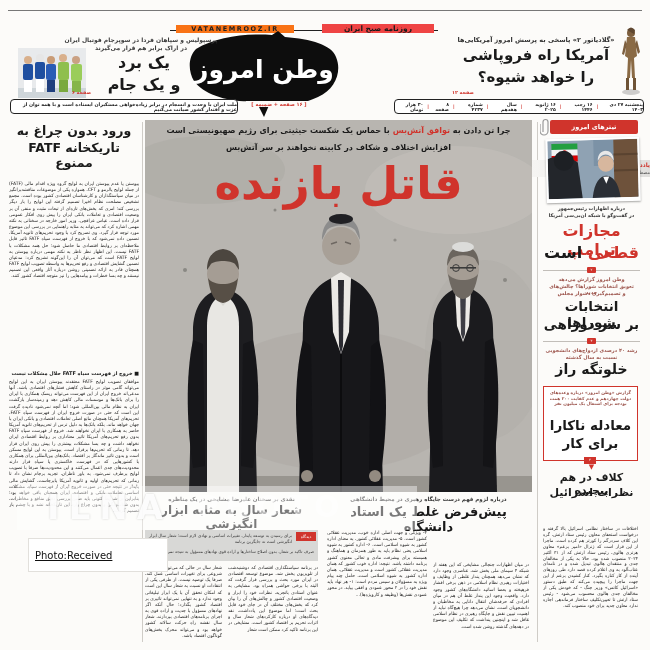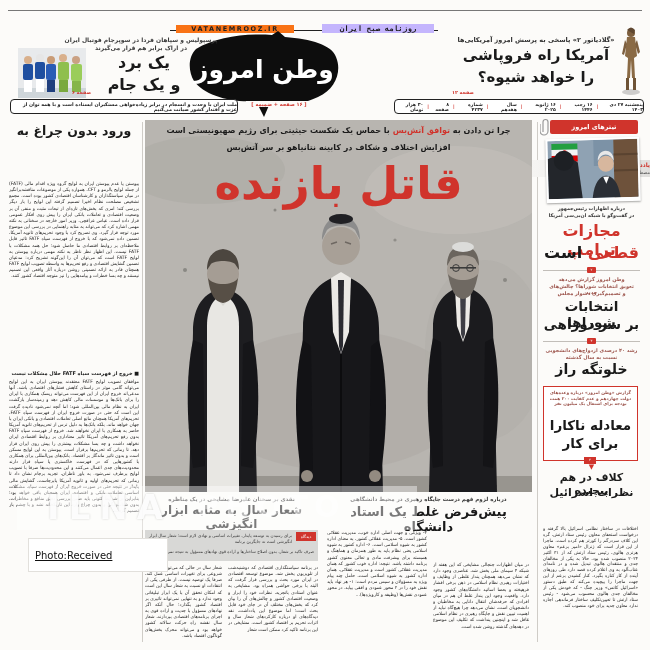--- a/index.html
+++ b/index.html
@@ -38,21 +38,21 @@
 </style>
 </head>
 <body>
 
 <div class="page">
 
   <div class="abs rule" style="left:8px;right:8px;top:10px;"></div>
 
   <div class="abs rule" style="left:170px;width:268px;top:30px;border-top:1.3px solid #222;"></div>
   <div class="abs ltr c" style="left:176px;width:118px;top:25px;font-size:6.5px;letter-spacing:1.6px;font-weight:600;background:#f97316;color:#222;">VATANEMROOZ.IR</div>
-  <div class="abs c bold" style="left:322px;width:112px;top:24px;font-size:7.5px;background:#c4b5fd;letter-spacing:2px;font-family:Liberation Mono, monospace;">روزنامه صبح ایران</div>
+  <div class="abs c bold" style="left:322px;width:112px;top:24px;font-size:7.5px;background:#ef4444;letter-spacing:2px;">روزنامه صبح ایران</div>
 
   <div class="abs" style="left:186px;top:31px;width:156px;height:86px;">
     <svg width="156" height="86" viewBox="0 0 156 86">
       <path d="M10,18 C30,6 60,2 86,4 L92,0 L99,6 C125,8 146,14 150,26 C156,40 150,58 132,66 C110,76 96,74 84,72 L78,86 L70,70 C44,72 18,64 8,50 C2,40 2,26 10,18 Z" fill="#0d0d0d"></path>
       <text x="78" y="47" text-anchor="middle" font-size="25" font-weight="bold" fill="#fff" font-family="DejaVu Sans, sans-serif">وطن امروز</text>
     </svg>
   </div>
   <div class="abs c red bold" style="left:246px;width:66px;top:101px;font-size:5px;background:#fcfbf9;">[ ۱۶ صفحه + ضمیمه ]</div>
 
   <div class="abs" style="left:18px;top:48px;width:68px;height:50px;">
@@ -118,20 +118,21 @@
     <span>۳۰ هزار تومان</span>
   </div>
   <div class="abs quote-strip" style="left:10px;width:226px;top:99px;height:13px;">
     <span>ملت ایران با وحدت و انسجام در برابر زیاده‌خواهی مستکبران ایستاده است و با همه توان از عزت و اقتدار کشور صیانت می‌کنیم</span>
   </div>
 
   <div class="abs vline" style="left:142px;top:122px;height:520px;"></div>
   <div class="abs vline" style="left:537px;top:122px;height:520px;"></div>
 
   <div class="abs c blk9" style="left:8px;width:132px;top:123px;font-size:12.5px;">ورود بدون چراغ به</div>
+  <div class="abs c blk9" style="left:8px;width:132px;top:140px;font-size:12.5px;">تاریکخانه FATF ممنوع</div>
   <div class="abs chip" style="left:8px;width:132px;top:160px;height:17px;">
 
     <div class="lab">یادداشت روز</div>
     <div class="aut">مصطفی بصیری</div>
   </div>
   <div class="abs smalltext" style="left:9px;width:130px;top:181px;height:188px;">پیوستن یا عدم پیوستن ایران به لوایح گروه ویژه اقدام مالی (FATF) از جمله لوایح پالرمو و CFT، همواره یکی از موضوعات مناقشه‌برانگیز در میان سیاستگذاران و کارشناسان اقتصادی کشور بوده است. مجمع تشخیص مصلحت نظام اخیرا تصمیم گرفته این لوایح را بار دیگر بررسی کند؛ امری که بخش‌های تازه‌ای از تبعات مثبت و منفی آن بر وضعیت اقتصادی و تعاملات بانکی ایران را پیش روی افکار عمومی قرار داده است. عباس عراقچی، وزیر امور خارجه در سخنانی به نکته مهمی اشاره کرد که می‌تواند به مثابه راهنمایی در بررسی این موضوع مورد توجه قرار گیرد. وی تصریح کرد با وجود تحریم‌های ثانویه آمریکا، تضمین داده نمی‌شود که با خروج از فهرست سیاه FATF تاثیر قابل ملاحظه‌ای بر روابط اقتصادی ما حاصل شود؛ حل همه مشکلات با FATF نیست. این اظهار نظر ناظر به نکته مهمی درباره پیوستن به لوایح FATF است که می‌توان آن را این‌گونه تشریح کرد: مدعیان تضمین گشایش اقتصادی و رفع تحریم‌ها به واسطه تصویب لوایح FATF همچنان قادر به ارائه تضمینی روشن درباره آثار واقعی این تصمیم نیستند و چه بسا خطرات و پیامدهایی را نیز متوجه اقتصاد کشور کنند.</div>
   <div class="abs bold" style="left:9px;width:130px;top:370px;font-size:5px;">■ خروج از فهرست سیاه FATF حلال مشکلات نیست</div>
   <div class="abs smalltext" style="left:9px;width:130px;top:379px;height:259px;">موافقان تصویب لوایح FATF معتقدند پیوستن ایران به این لوایح می‌تواند گامی موثر در راستای کاهش فشارهای اقتصادی باشد. آنها مدعی‌اند خروج ایران از این فهرست می‌تواند ریسک همکاری با ایران را برای بانک‌ها و موسسات مالی کاهش دهد و زمینه‌ساز بازگشت ایران به نظام مالی بین‌المللی شود؛ اما آنچه نمی‌شود نادیده گرفت این است که حتی در صورت خروج ایران از فهرست سیاه FATF، تحریم‌های آمریکا همچنان مانع اصلی تعاملات اقتصادی و بانکی ایران با جهان خواهد ماند، بلکه بانک‌ها به دلیل ترس از تحریم‌های ثانویه آمریکا حاضر به همکاری با ایران نخواهند شد. خروج از فهرست سیاه FATF بدون رفع تحریم‌های آمریکا تاثیر معناداری بر روابط اقتصادی ایران نخواهد داشت و چه بسا مشکلات بیشتری را پیش روی ایران قرار دهد. تا زمانی که تحریم‌ها برقرار است، پیوستن به این لوایح مسکن است و بدون تاثیر ماندگار بر اقتصاد. بانک‌های بین‌المللی برای همکاری با کشورهایی که در فهرست خاکستری یا سیاه قرار دارند محدودیت‌های جدی اعمال می‌کنند و این محدودیت‌ها صرفا با تصویب لوایح برطرف نمی‌شود. به باور ناظران، تجربه برجام نشان داد تا زمانی که تحریم‌های اولیه و ثانویه آمریکا پابرجاست، گشایش مالی پایدار در نتیجه حتی در صورت خروج ایران از فهرست سیاه، مشکلات اساسی تعاملات بانکی و اقتصادی ایران همچنان باقی خواهد بود؛ بنابراین در شرایط کنونی باید ضمن بررسی دقیق منافع و مخاطرات، بدون شتاب‌زدگی و بدون چراغ وارد این تاریکخانه نشد و با چشم باز تصمیم گرفت.</div>
 
   <div class="abs" style="left:145px;top:120px;width:387px;height:372px;">
@@ -190,21 +191,21 @@
         <path d="M302,146 C302,132 309,126 318,125 C327,126 334,132 334,146 L330,139 C325,134 311,134 306,139 Z" fill="#6b655e"></path>
         <ellipse cx="318" cy="127" rx="11" ry="5" fill="#dcdcda"></ellipse>
         <path d="M303,154 C306,172 311,178 318,179 C325,178 330,172 333,154 C327,162 309,162 303,154 Z" fill="#6f6962"></path>
         <rect x="305" y="147" width="26" height="1.6" fill="#3a3a3a"></rect>
         <circle cx="311" cy="148" r="3.4" fill="none" stroke="#3a3a3a" stroke-width="1"></circle>
         <circle cx="325" cy="148" r="3.4" fill="none" stroke="#3a3a3a" stroke-width="1"></circle>
       </g>
     </svg>
 
     <div class="abs c bold" style="left:0;width:387px;top:6px;font-size:8px;z-index:2;"><span>چرا تن دادن به </span><span class="red">توافق آتش‌بس</span><span> با حماس یک شکست حیثیتی برای رژیم صهیونیستی است</span></div>
-    <div class="abs c bold" style="left:0;width:387px;top:23px;font-size:8px;z-index:2;">افزایش اختلاف و شکاف در کابینه نتانیاهو بر سر آتش‌بس</div>
+    <div class="abs c bold" style="left:0;width:387px;top:23px;font-size:8px;z-index:2;">افزایش اختلاف و شکاف در کابینه نخواهند بر سر آتش‌بس</div>
     <div class="abs c blk9 red" style="left:0;width:387px;top:37px;font-size:45px;z-index:2;letter-spacing:1px;">قاتل بازنده</div>
   </div>
 
   <div class="abs wm-band" style="left:17px;top:486px;width:400px;height:44px;z-index:6;">
     <span class="abs ltr wm-ilna" style="left:30px;top:1px;font-size:34px;">ILNA</span>
     <span class="abs ltr wm-ghost" style="left:180px;top:3px;font-size:30px;">PHOTO</span>
   </div>
   <div class="abs credit ltr" style="left:28px;top:538px;width:140px;height:34px;z-index:7;text-decoration:underline;">
     <span>Photo:Received</span>
   </div>

